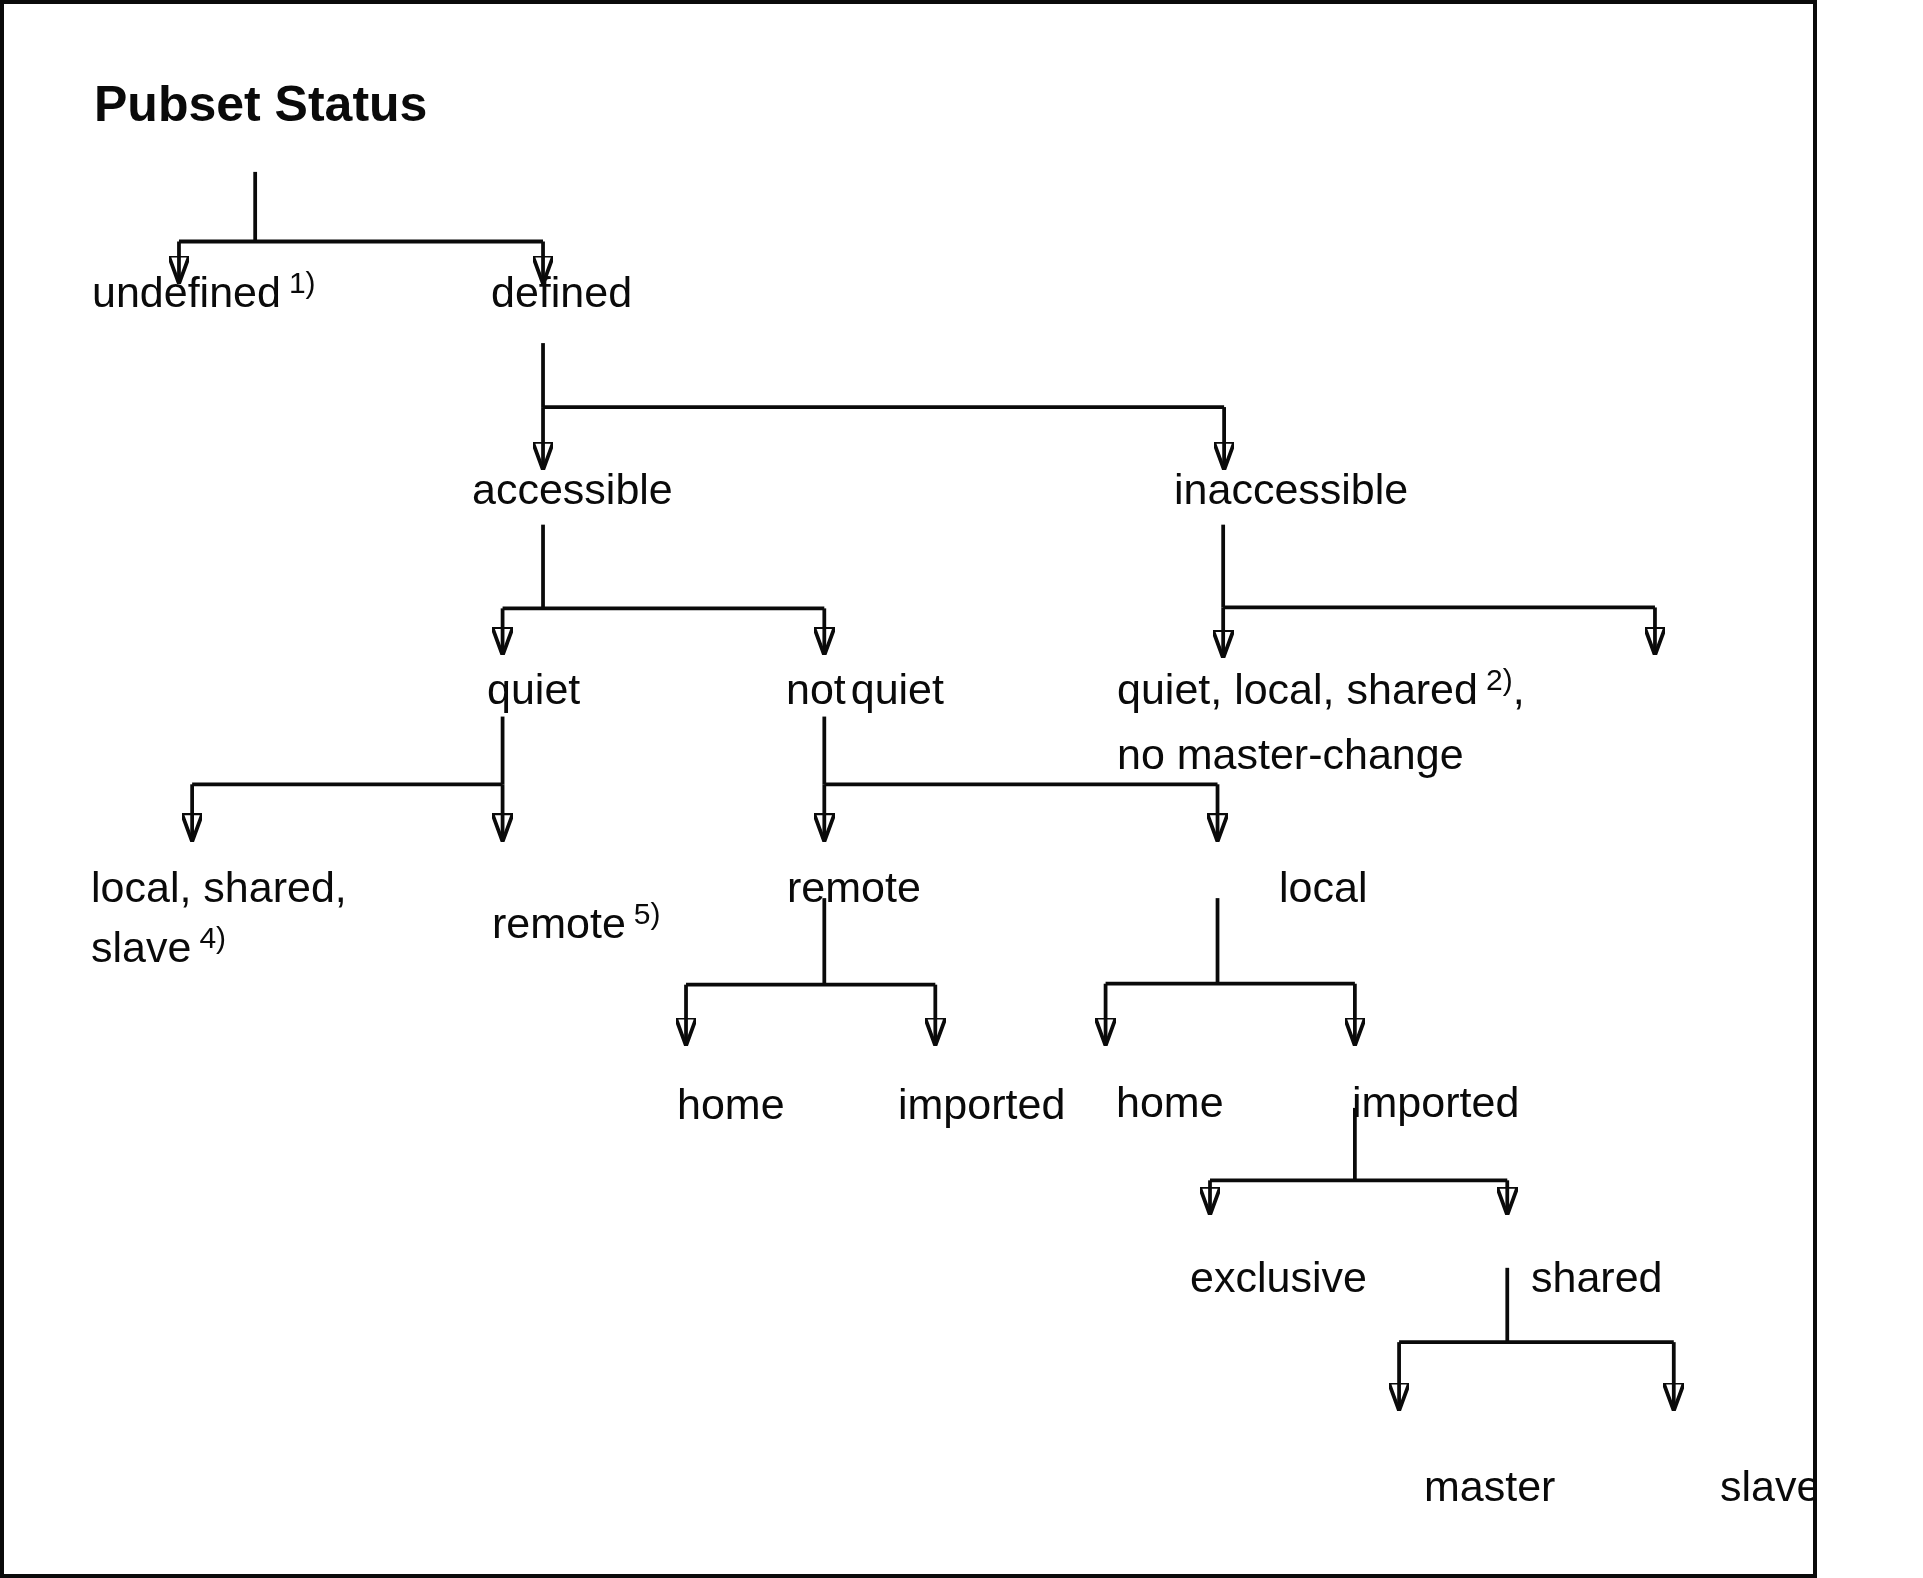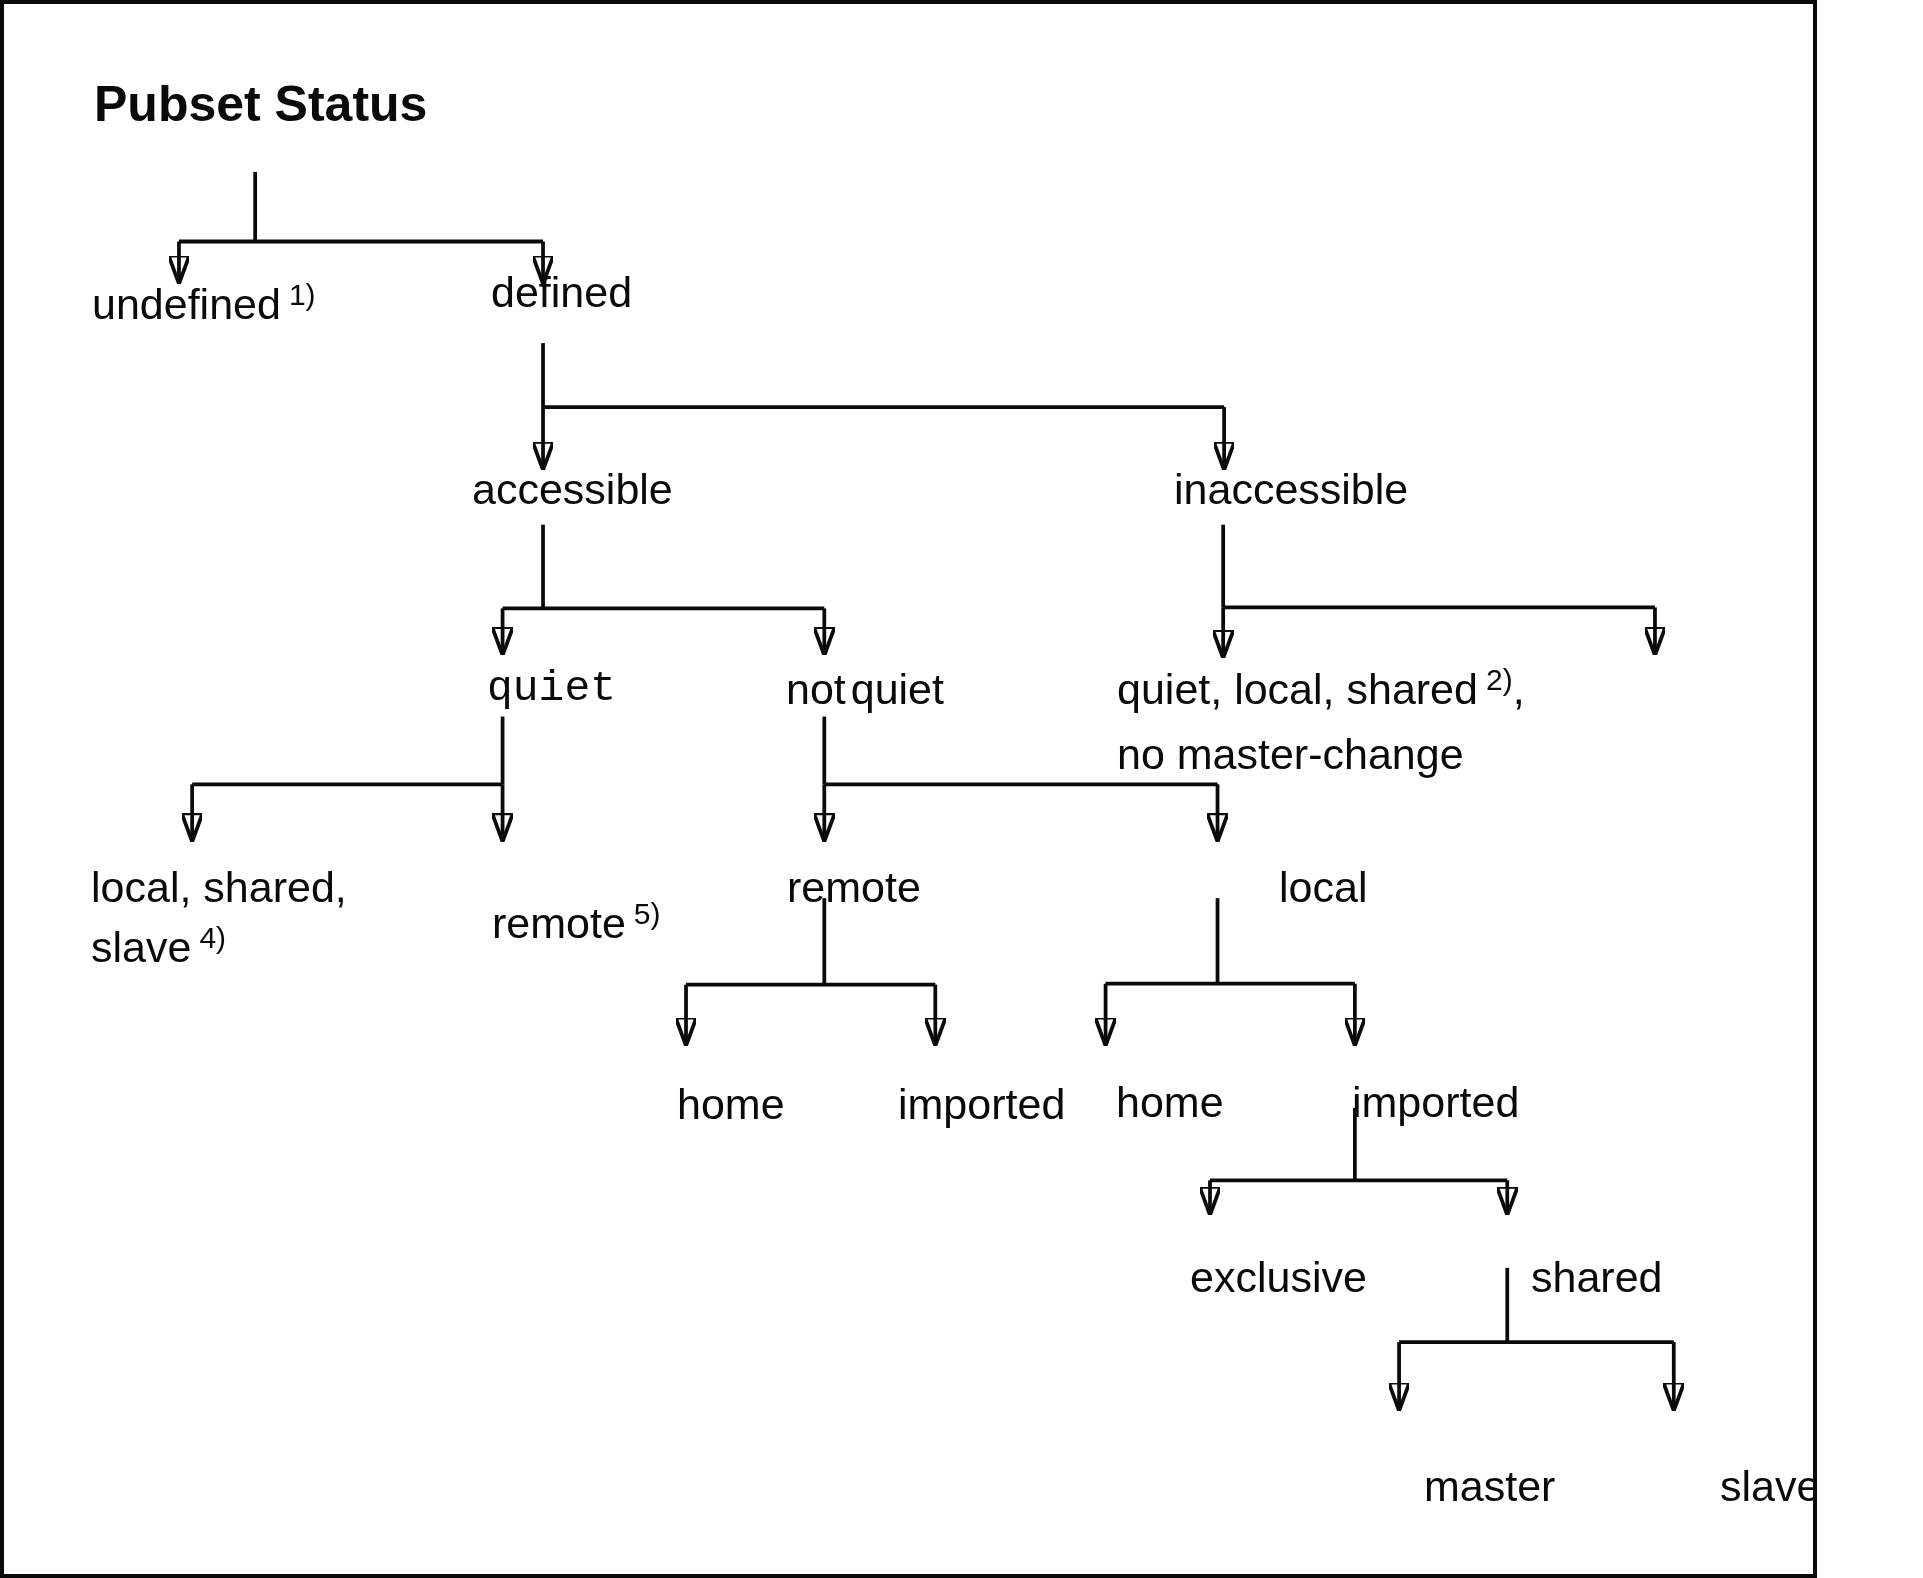--- a/index.html
+++ b/index.html
@@ -112,31 +112,31 @@
     <path d="M1598,1205 V1240" marker-end="url(#arrow)"></path>
 
     <path d="M1598,1298 V1377"></path>
     <path d="M1483,1377 H1775"></path>
     <path d="M1483,1377 V1448" marker-end="url(#arrow)"></path>
     <path d="M1775,1377 V1448" marker-end="url(#arrow)"></path>
   </svg>
 
   <div class="node title" style="left:90px; top:72px;">Pubset Status</div>
 
-  <div class="node" style="left:88px; top:270px;">
+  <div class="node" style="left:88px; top:258px;">
     <span>undefined</span><span class="sup">1)</span>
   </div>
 
   <div class="node" style="left:487px; top:258px;">defined</div>
 
   <div class="node" style="left:468px; top:455px;">accessible</div>
 
   <div class="node" style="left:1170px; top:455px;">inaccessible</div>
 
-  <div class="node" style="left:483px; top:655px;font-family:Liberation Mono, monospace;">quiet</div>
+  <div class="node" style="left:483px; top:655px;">quiet</div>
 
   <div class="node tight" style="left:782px; top:655px;">not quiet</div>
 
   <div class="node" style="left:1113px; top:655px;">
     <span>quiet, local, shared</span><span class="sup">2)</span><span class="aftersup">,</span>
     <span class="line2">no master-change</span>
   </div>
 
 
   <div class="node" style="left:87px; top:853px;">

